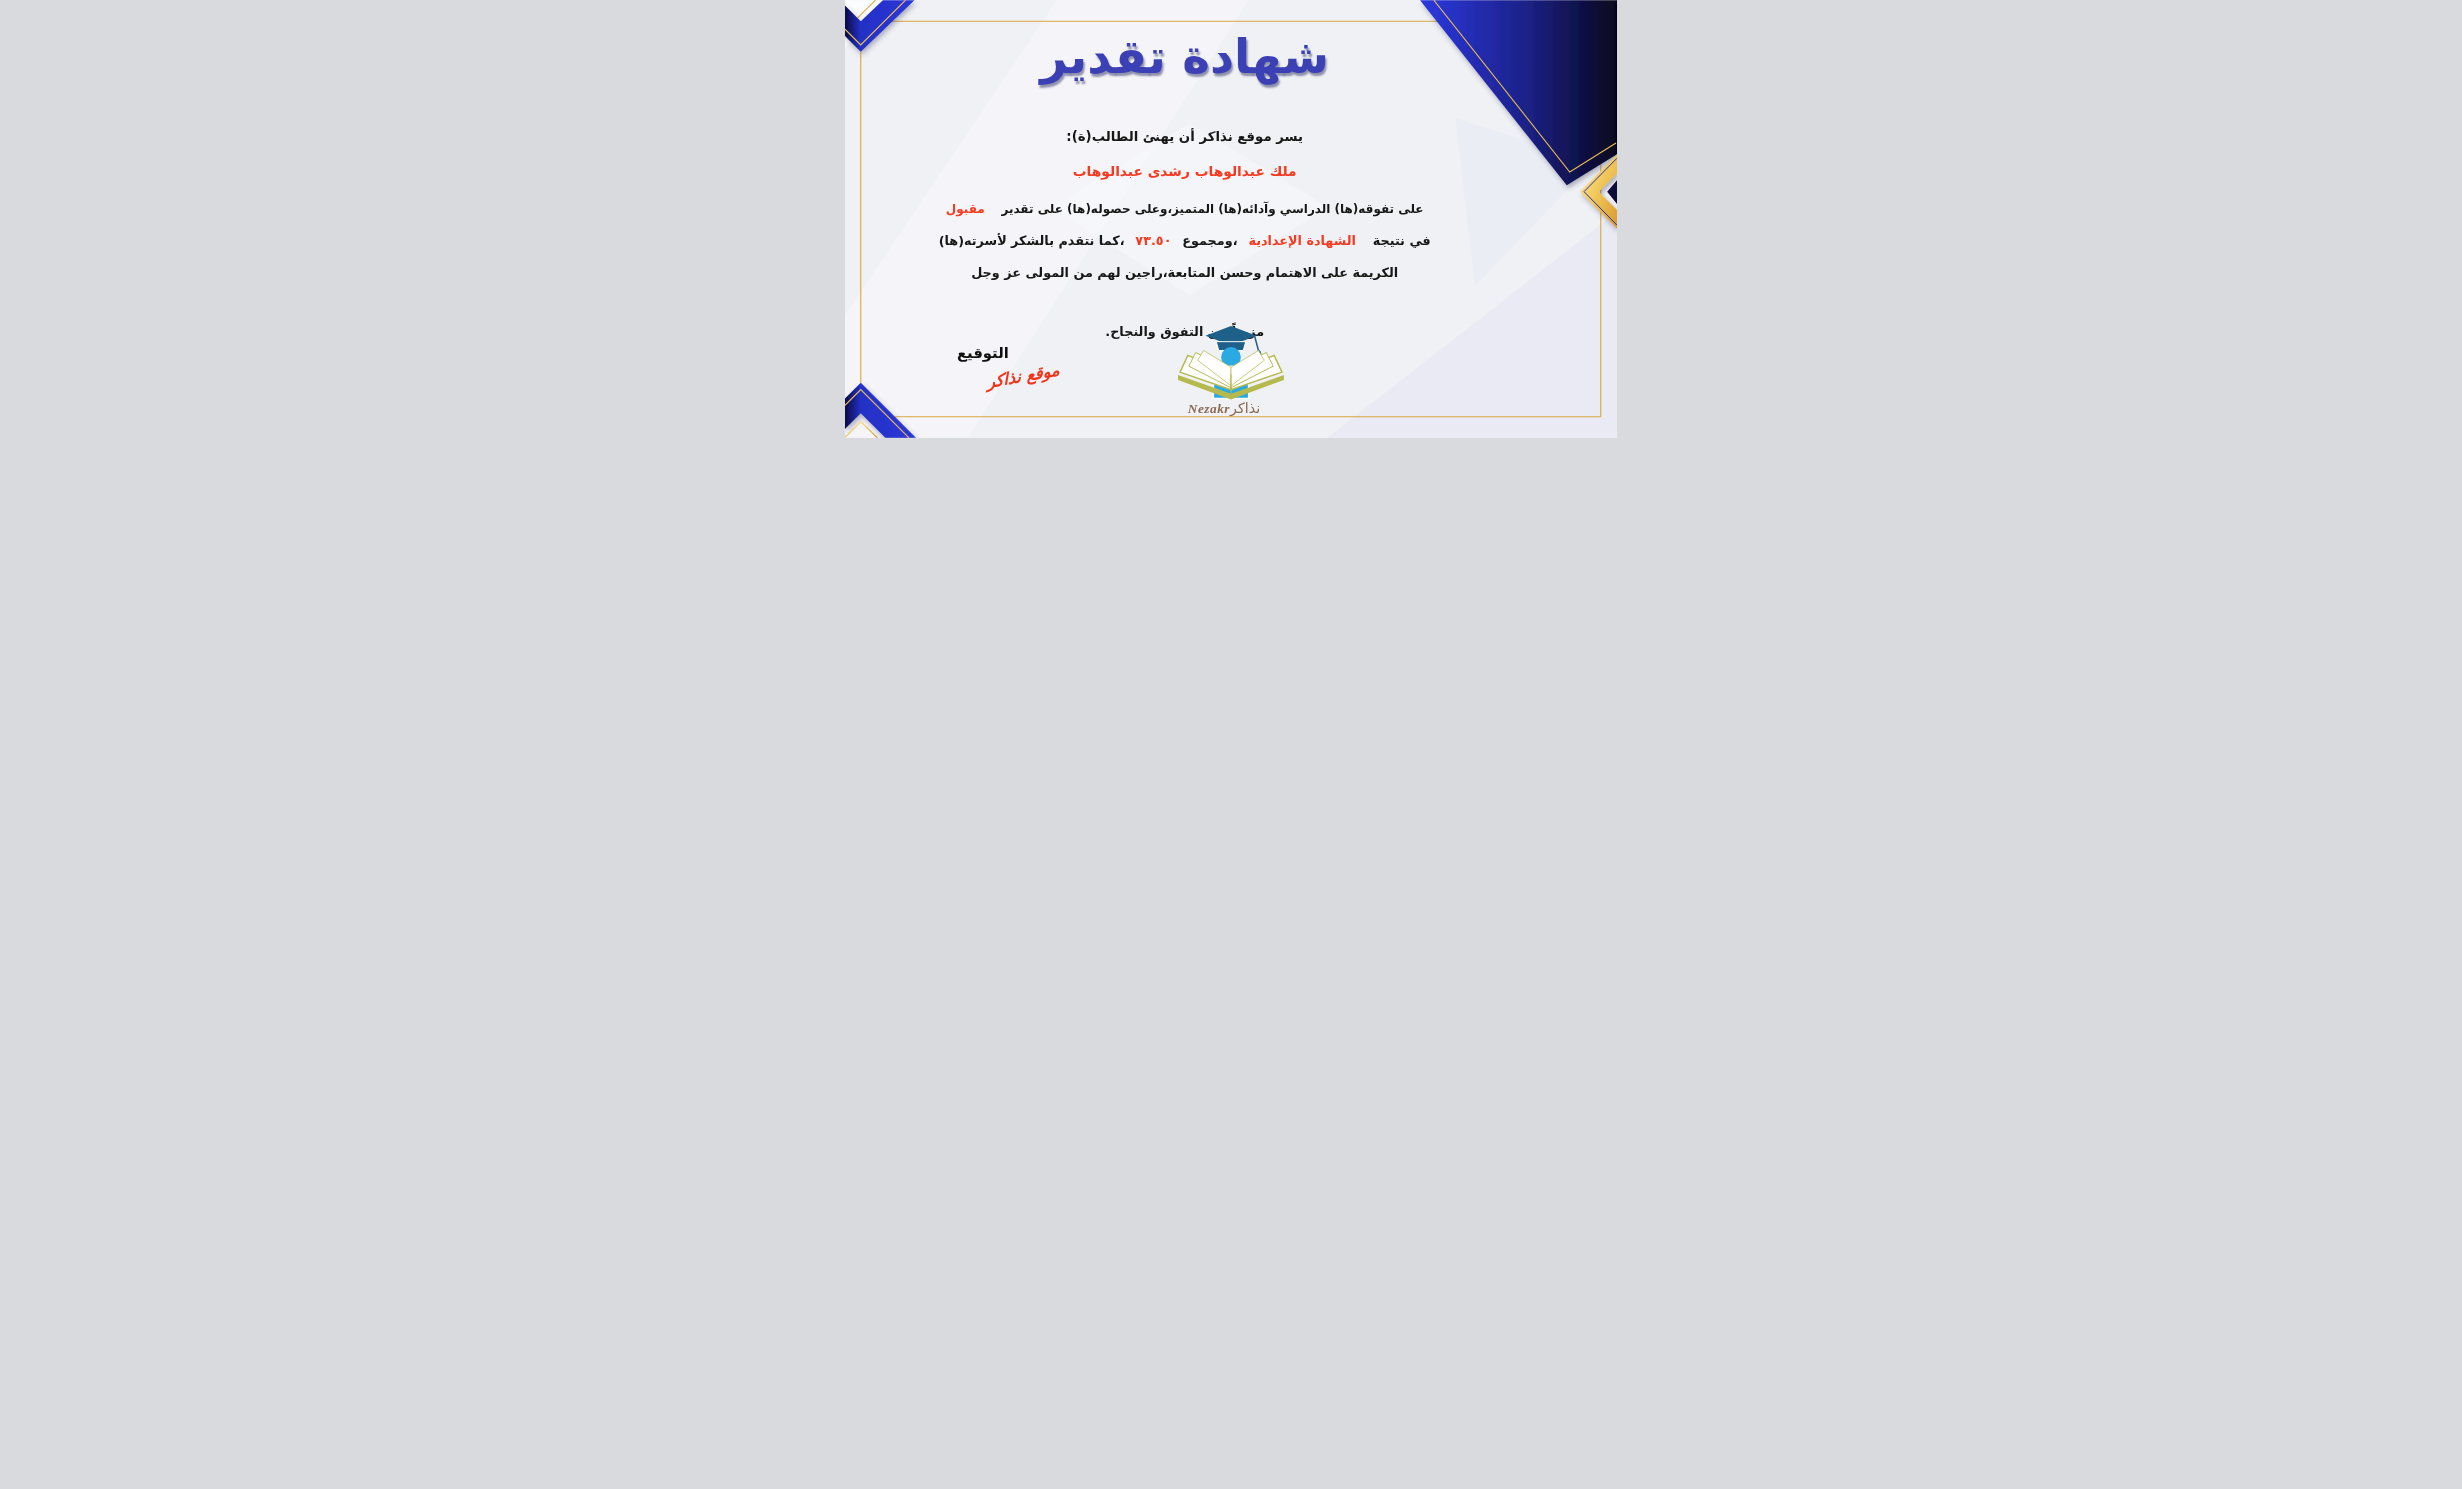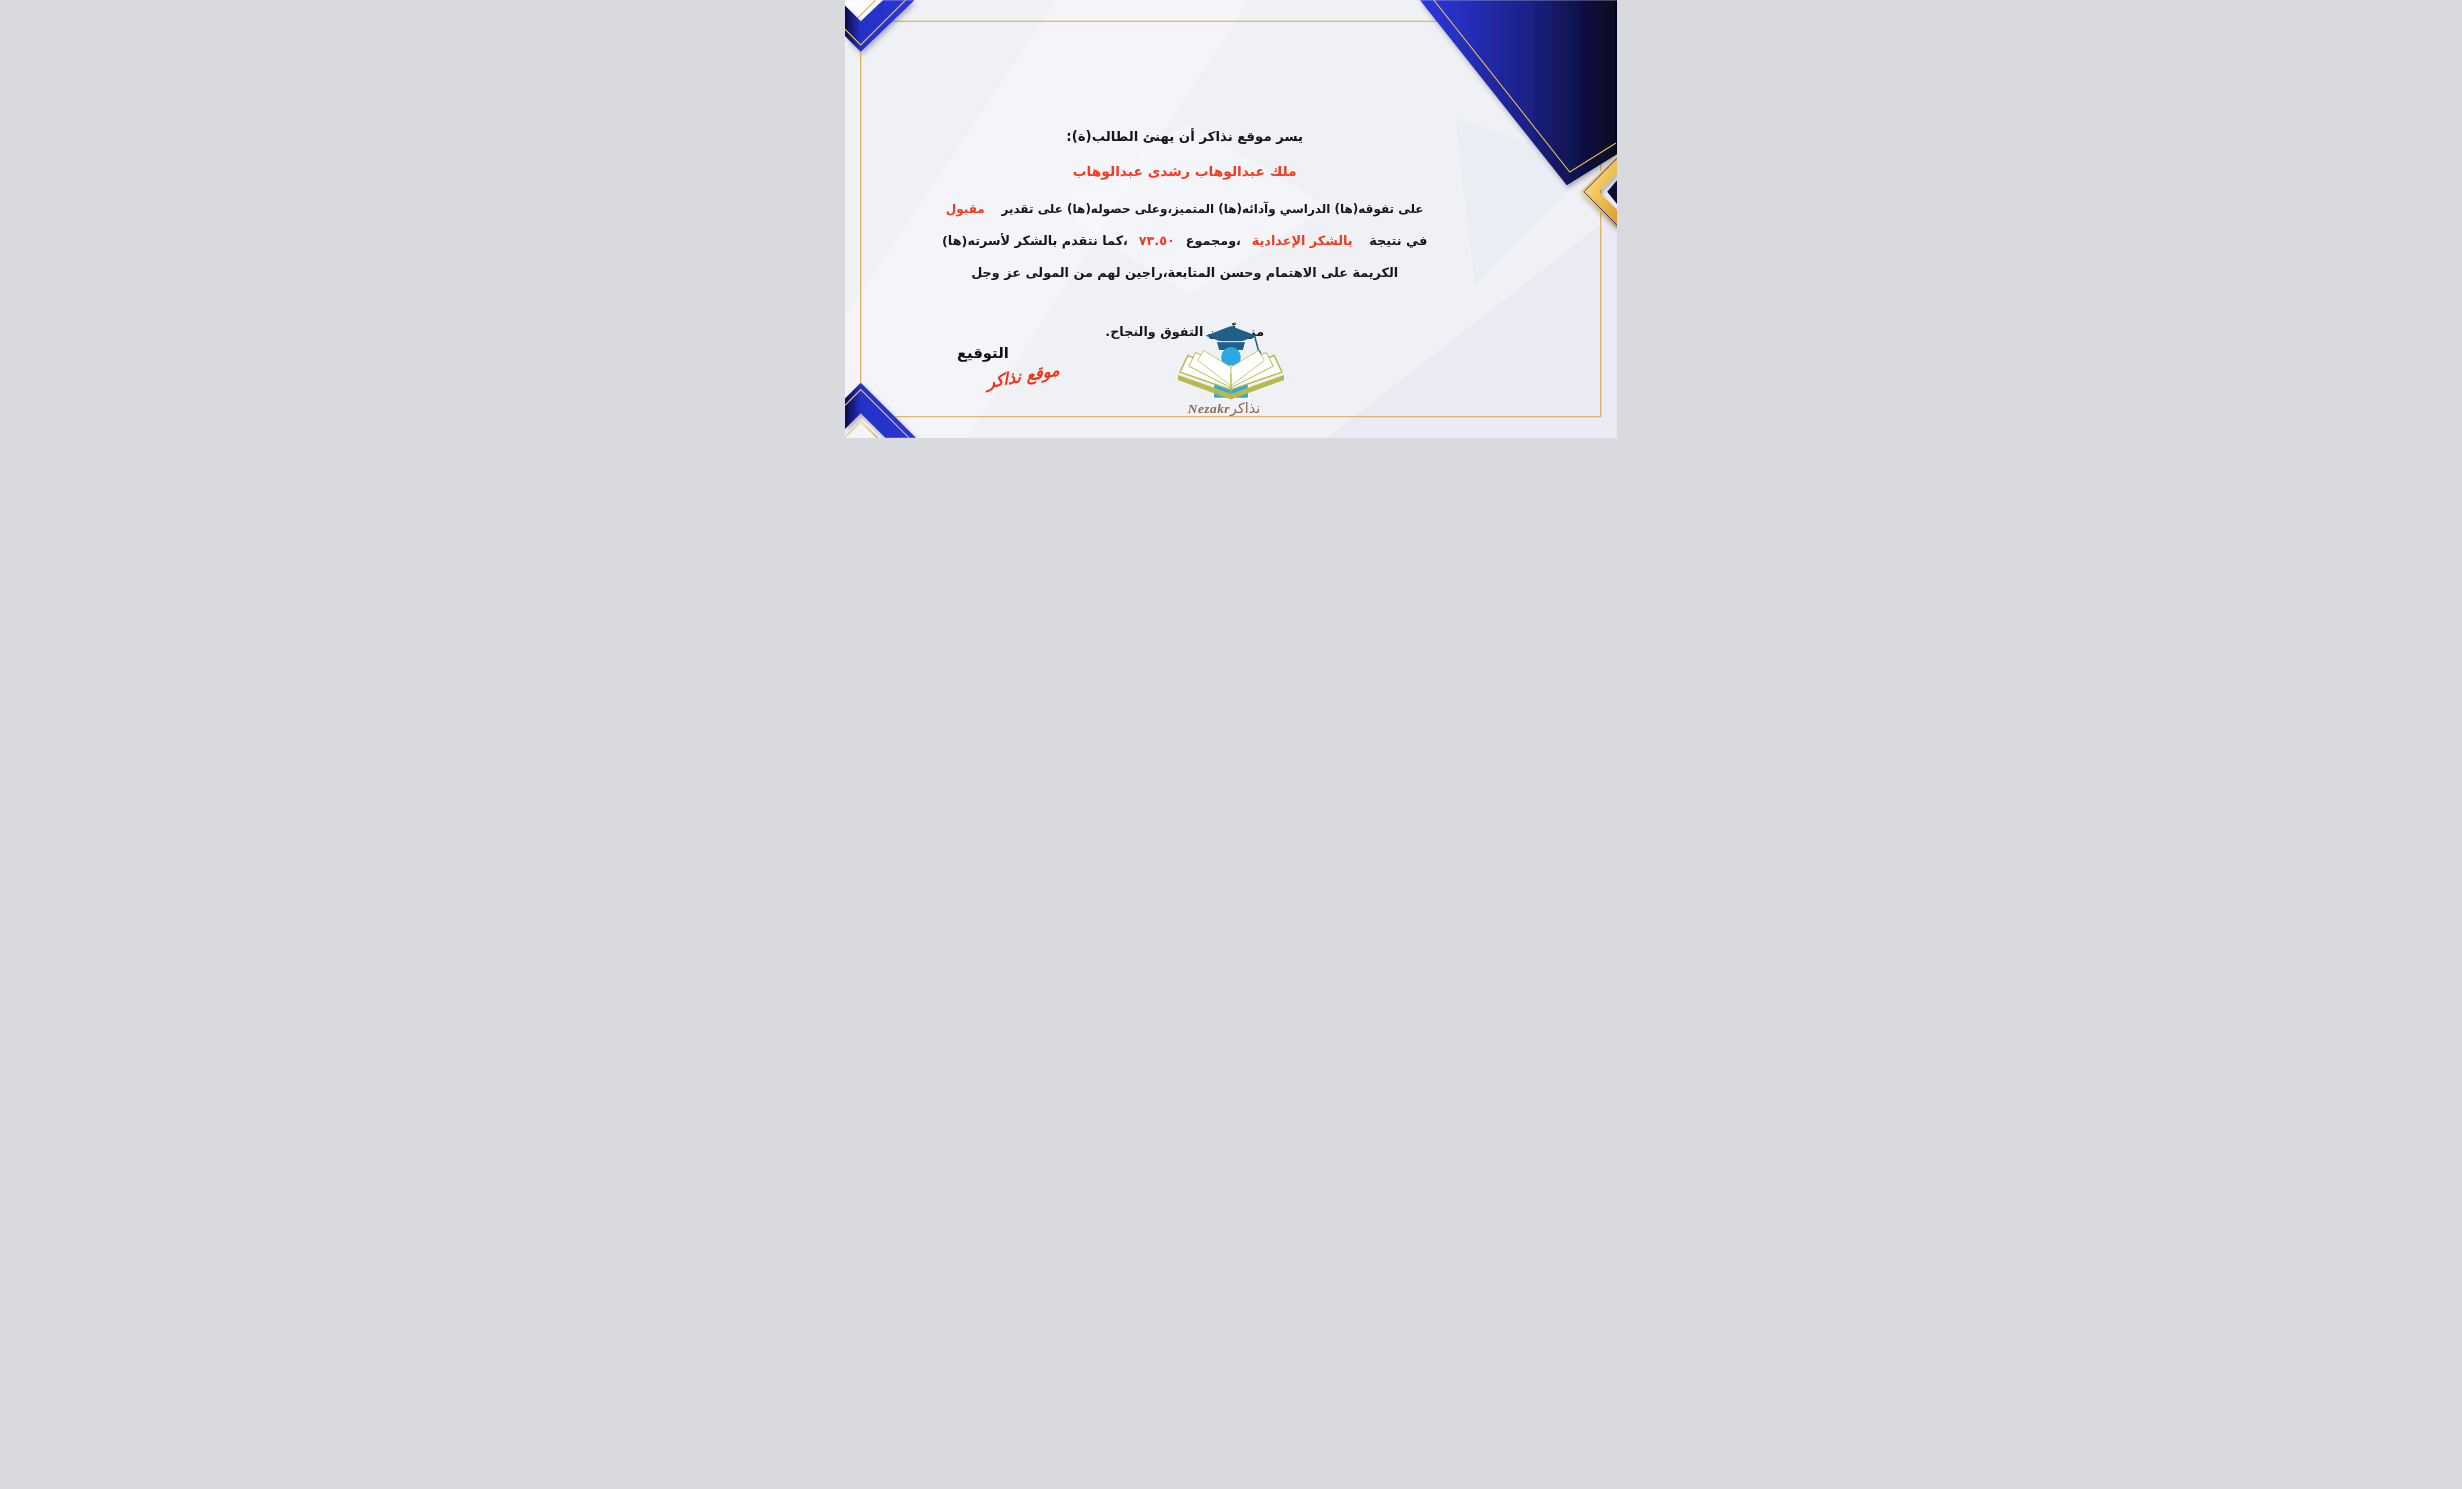--- a/index.html
+++ b/index.html
@@ -95,31 +95,32 @@
       <polyline points="1196,0 1472,349 1566,290" fill="none" stroke="#e9bc53" stroke-width="2.2"></polyline>
     </g>
 
     <g>
       <polygon points="1568,366 1548,389 1568,414" fill="#0c0c3a"></polygon>
       <polygon points="1568,314 1493,389 1568,464 1568,426 1531,389 1568,352" fill="url(#gradGold)" filter="url(#ds)"></polygon>
       <polyline points="1568,321 1501,389 1568,457" fill="none" stroke="#2a2faf" stroke-width="2"></polyline>
     </g>
   </svg>
 
+  <div class="txt title">شهادة تقدير</div>
 
   <div class="txt intro">يسر موقع نذاكر أن يهنئ الطالب(ة):</div>
 
   <div class="txt sname">ملك عبدالوهاب رشدى عبدالوهاب</div>
 
   <div class="txt l1">
     <span>على تفوقه(ها) الدراسي وآدائه(ها) المتميز،وعلى حصوله(ها) على تقدير</span><span class="gap30"></span><span class="red">مقبول</span>
   </div>
 
   <div class="txt l2">
-    <span>في نتيجة</span><span class="gap30"></span><span class="red">بالشكر الإعدادية</span><span class="gap20"></span><span>،ومجموع</span><span class="gap20"></span><span class="red">٧٣.٥٠</span><span class="gap20"></span><span>،كما نتقدم بالشكر لأسرته(ها)</span>
+    <span>في نتيجة</span><span class="gap30"></span><span class="red">الشهادة الإعدادية</span><span class="gap20"></span><span>،ومجموع</span><span class="gap20"></span><span class="red">٧٣.٥٠</span><span class="gap20"></span><span>،كما نتقدم بالشكر لأسرته(ها)</span>
   </div>
 
   <div class="txt l3">الكريمة على الاهتمام وحسن المتابعة،راجين لهم من المولى عز وجل</div>
 
   <div class="txt l4">مزيداً من التفوق والنجاح.</div>
 
   <div class="sig-label">التوقيع</div>
 
   <div class="sig-script">موقع نذاكر</div>
 

